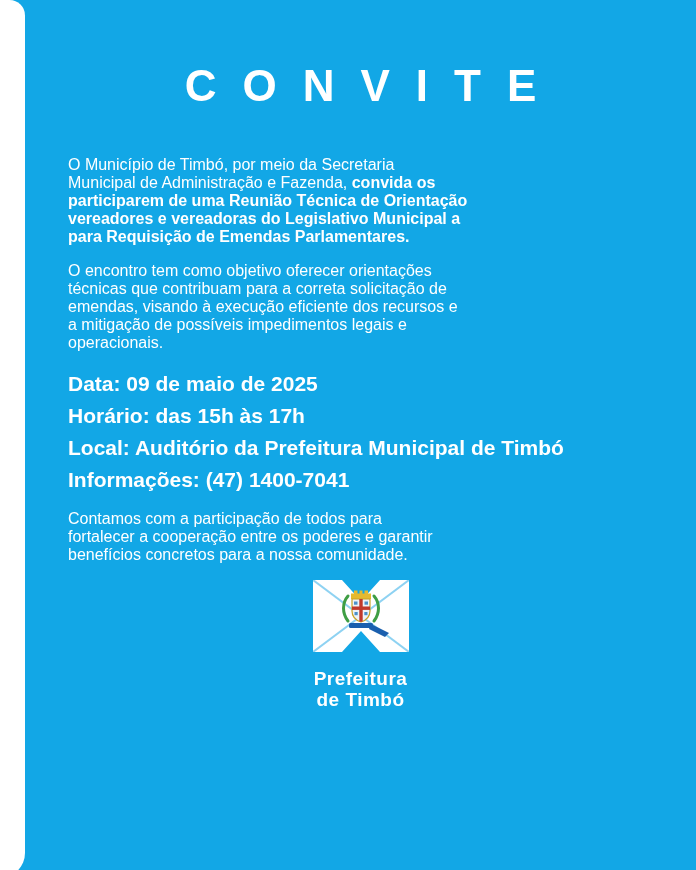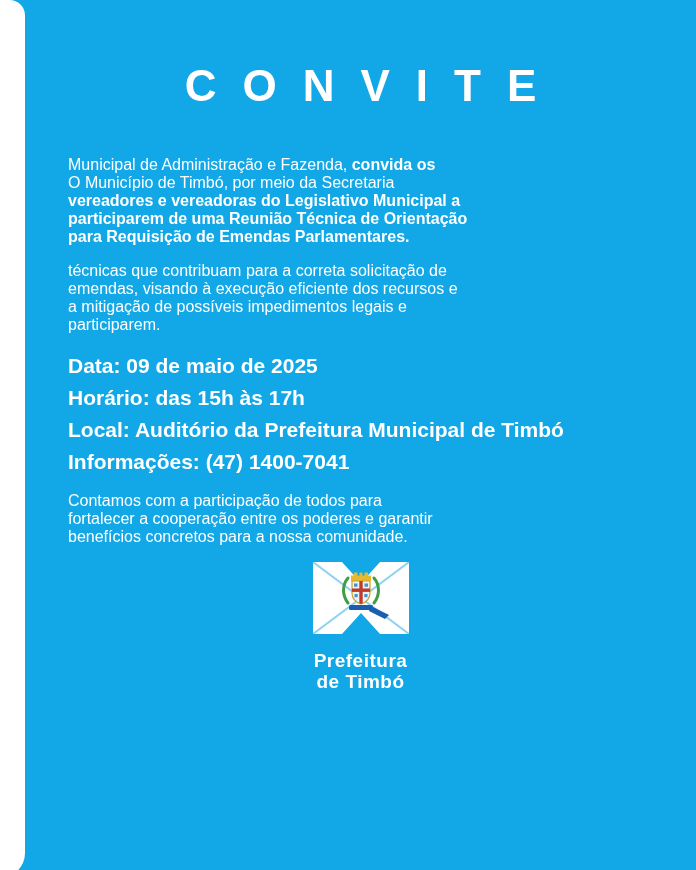--- a/index.html
+++ b/index.html
@@ -79,33 +79,34 @@
 
 <div class="card">
   <div class="left-strip"></div>
 
   <div class="content">
 
     <h1 class="title">CONVITE</h1>
 
     <p class="para intro">
       </p>
+      <div>O Município de Timbó, por meio da Secretaria</div>
       <div><span>Municipal de Administração e Fazenda, </span><strong>convida os</strong></div>
-      <div>O Município de Timbó, por meio da Secretaria</div>
+      <div><strong>participarem de uma Reunião Técnica de Orientação</strong></div>
       <div><strong>vereadores e vereadoras do Legislativo Municipal a</strong></div>
-      <div><strong>participarem de uma Reunião Técnica de Orientação</strong></div>
       <div><strong>para Requisição de Emendas Parlamentares.</strong></div>
     <p></p>
 
     <p class="para objective">
       </p>
+      <div>O encontro tem como objetivo oferecer orientações</div>
       <div>técnicas que contribuam para a correta solicitação de</div>
       <div>emendas, visando à execução eficiente dos recursos e</div>
       <div>a mitigação de possíveis impedimentos legais e</div>
-      <div>participarem.</div>
+      <div>operacionais.</div>
     <p></p>
 
     <div class="details">
       <div>Data: 09 de maio de 2025</div>
       <div>Horário: das 15h às 17h</div>
       <div>Local: Auditório da Prefeitura Municipal de Timbó</div>
       <div>Informações: (47) 1400-7041</div>
     </div>
 
     <p class="para closing">

